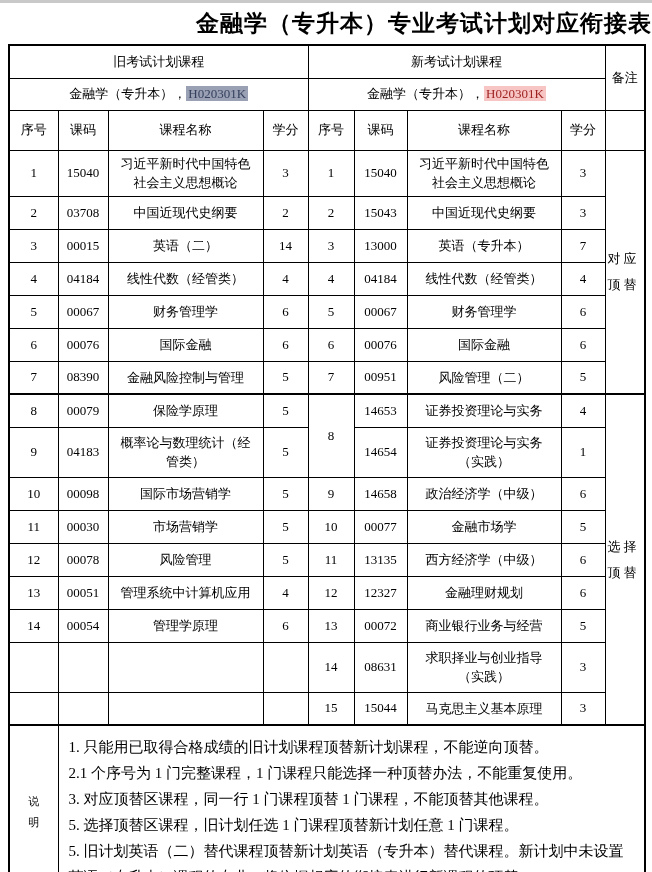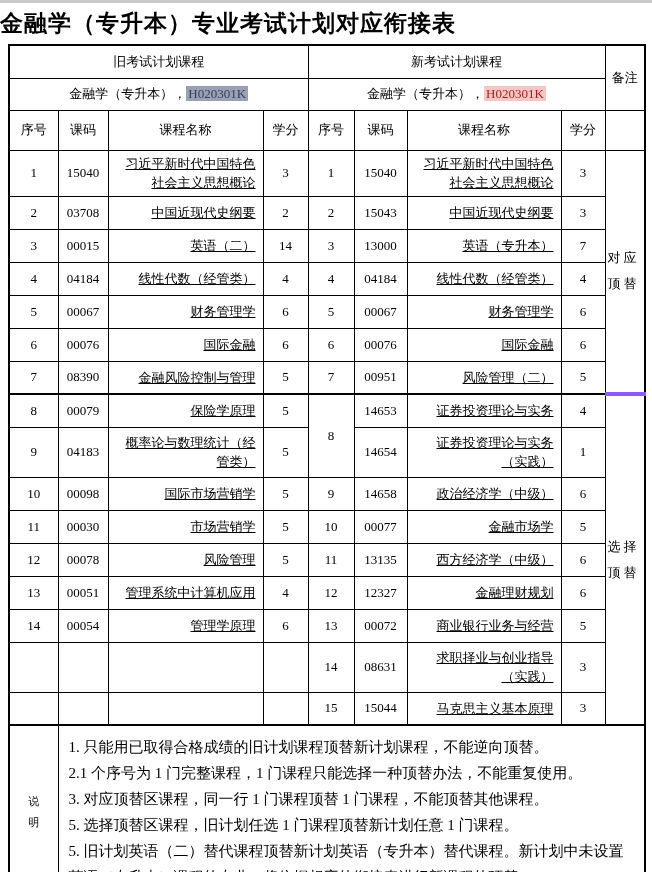--- a/index.html
+++ b/index.html
@@ -3,37 +3,37 @@
 <meta charset="utf-8">
 <style>
   html,body{margin:0;padding:0;background:#ffffff;}
   body{
     width:652px;height:872px;position:relative;
     font-family:"Liberation Serif","DejaVu Serif",serif;
     color:#000;
   }
   .top-strip{height:3px;width:100%;background:#c9c9c9;}
   h1.title{
-    margin:5px 0 5px 0;text-align:left;
+    margin:5px 0 5px 0;text-align:right;
     font-size:23px;font-weight:bold;letter-spacing:1px;
   }
   table.main{
     width:636px;margin-left:8px;border-collapse:collapse;table-layout:fixed;
     border:2px solid #000;font-size:13px;
   }
   td,th{
     border:1px solid #000;font-weight:normal;text-align:center;
     vertical-align:middle;padding:1px 2px;overflow:hidden;
   }
-  td.name{text-align:right;padding:2px 7px;line-height:1.5;text-decoration:underline;}
+  td.name{text-align:center;padding:2px 7px;line-height:1.5;}
   tr.h33{height:33px;} tr.h32{height:32px;} tr.h40{height:40px;}
   tr.r-1{height:46px;} tr.r-s{height:33px;} tr.r-t{height:50px;}
   tr.sec1-last td{border-bottom:2px solid #000;}
   td.remark-s1{border-bottom:2px solid #000;}
-  td.remark-s2{border-top:4px solid #8b5cf6;border-radius:8px;}
+  td.remark-s2{border-top:2px solid #8b5cf6;border-radius:8px;}
   tr.notes-row td{border-top:2px solid #000;}
   .vwrap{display:block;width:3.1em;margin:8px auto;letter-spacing:3px;line-height:2.0;text-align:left;word-break:break-all;}
   .vlabel{display:block;width:1.3em;margin:0 auto;line-height:1.9;text-align:center;word-break:break-all;font-size:11px;}
   .hl{padding:0 2px;}
   td.notes-cell{text-align:left;vertical-align:middle;padding:8px 12px 8px 10px;}
   td.notes-cell p{margin:0;line-height:26px;font-size:15px;}
 </style>
 </head>
 <body>
 

